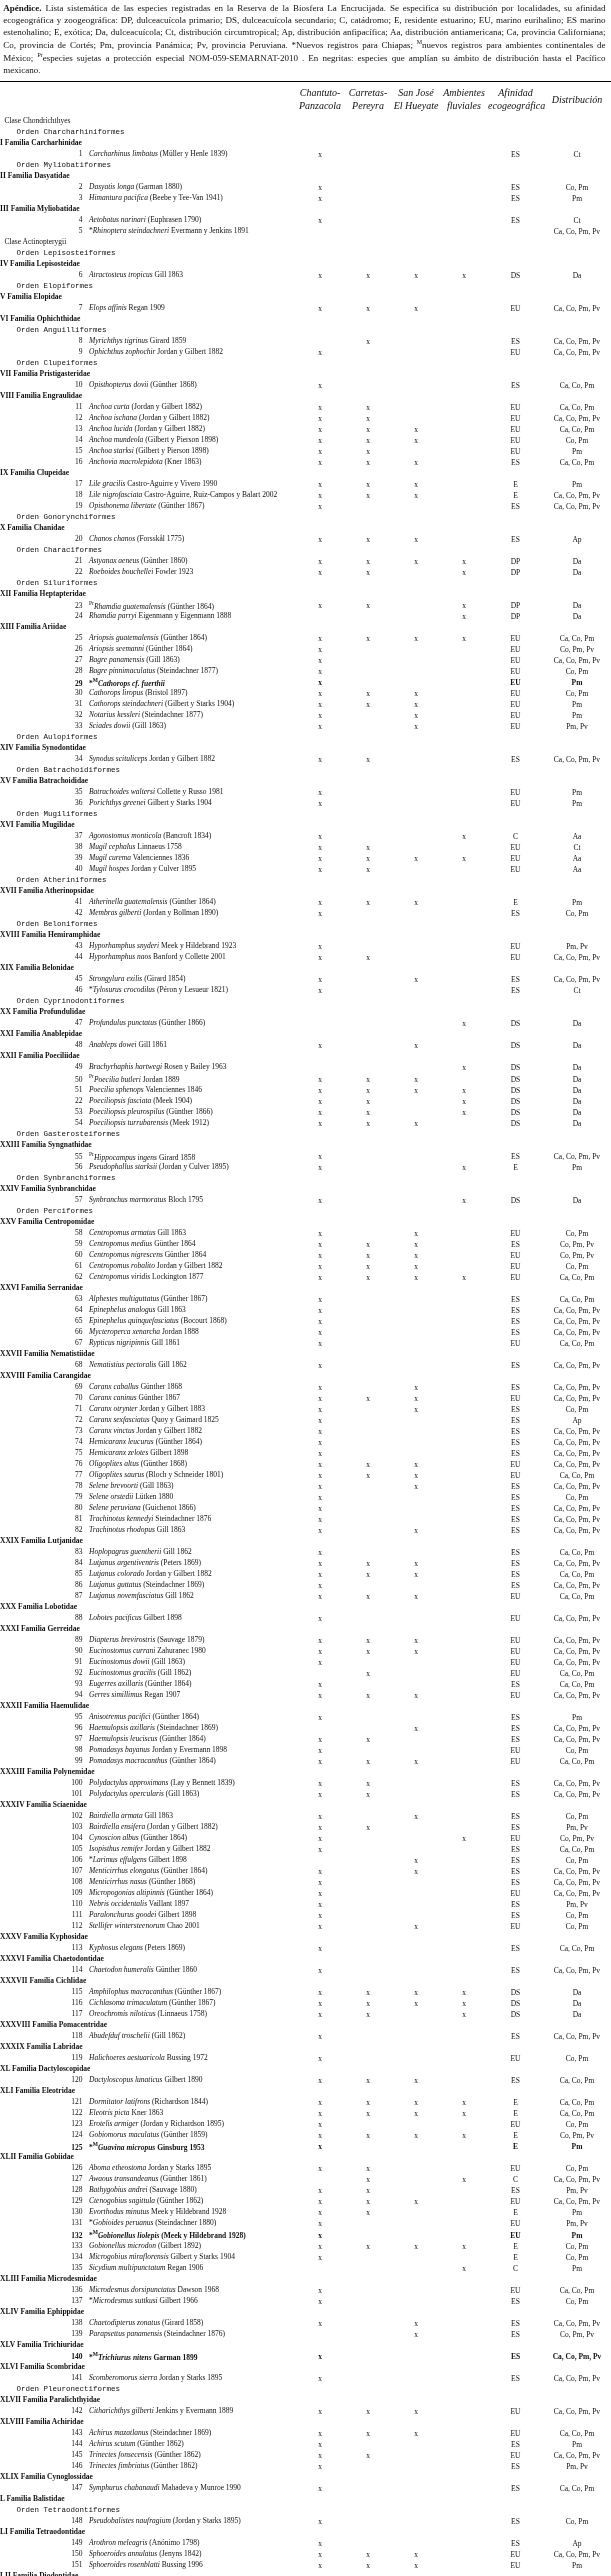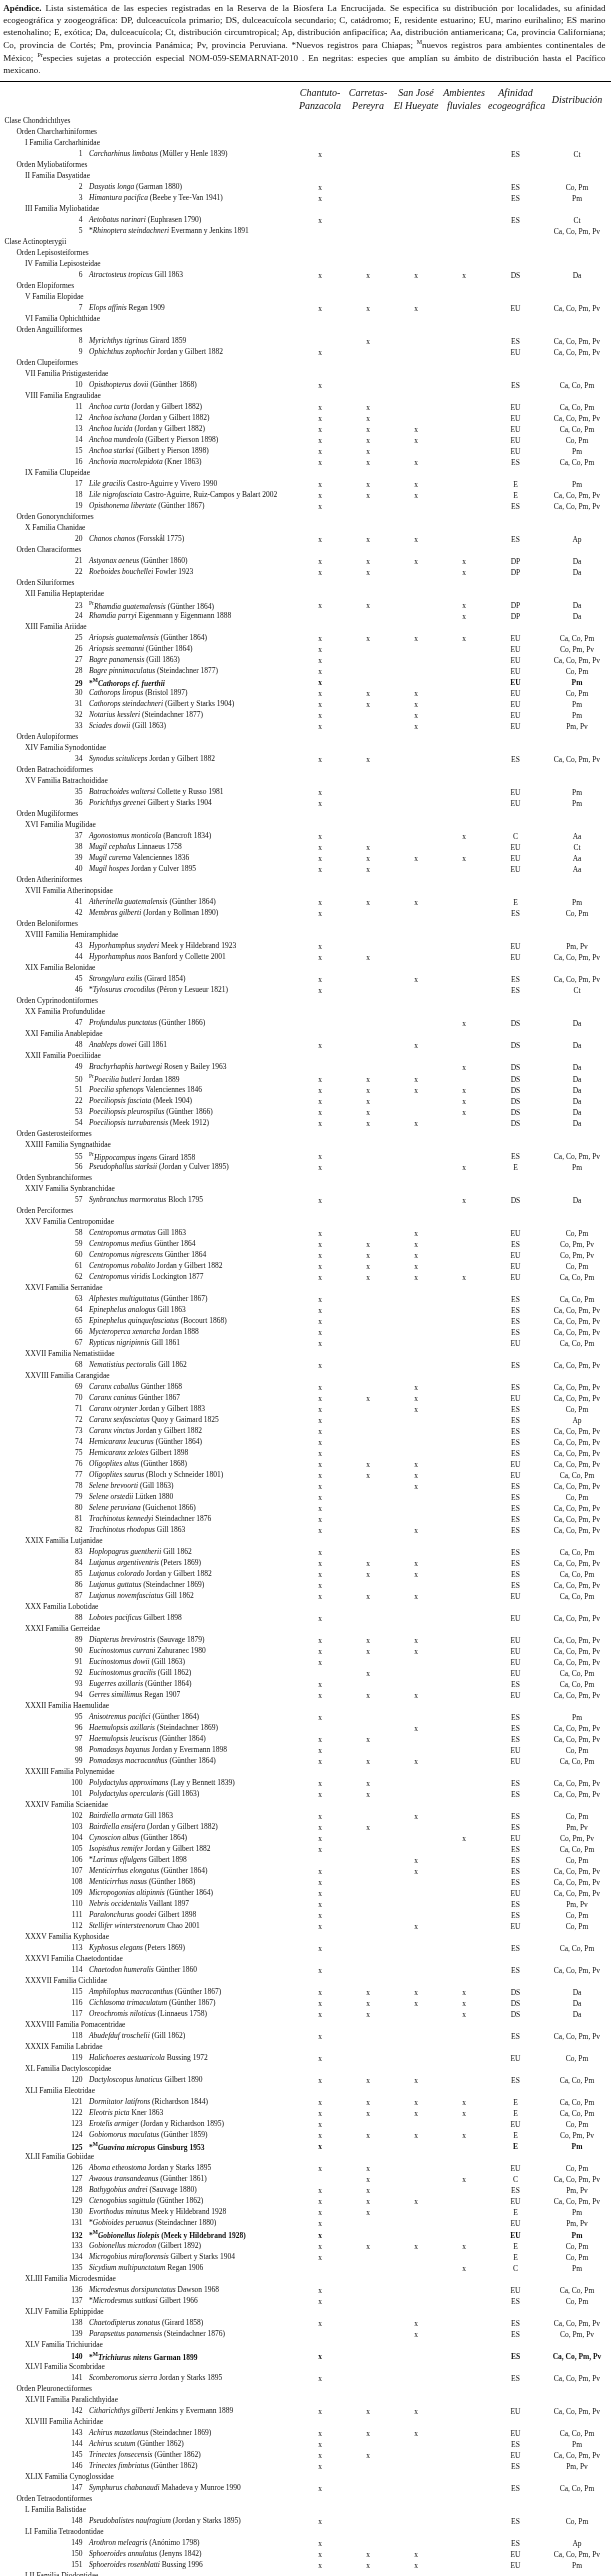--- a/index.html
+++ b/index.html
@@ -40,22 +40,22 @@
   .c-d{width:68px;flex:0 0 68px;text-align:center;}
   .tbody{font-size:7.5px;}
   .row{
     display:flex;
     align-items:center;
     min-height:11px;
   }
   .row .cell{align-self:center;}
   .namecell{width:296px;flex:0 0 296px;display:flex;align-items:baseline;line-height:1.18;}
   .h1 .namecell{padding-left:4.4px;}
-  .h2 .namecell{padding-left:16.4px;}
-  .h3 .namecell{padding-left:25px;}
+  .h2 .namecell{padding-left:16.4px;font-family:Liberation Mono, monospace;}
+  .h3 .namecell{font-weight:bold;}
   .h1 .namecell,.h2 .namecell,.h3 .namecell{display:block;}
   .num{
     width:89px;flex:0 0 89px;
     text-align:right;
     padding-right:6.6px;
     box-sizing:border-box;
   }
   .sci{flex:1 1 auto;padding-right:7.7px;}
   .sci .latin{font-style:italic;}
   .sci sup{font-size:5.5px;font-style:normal;}
@@ -2062,25 +2062,25 @@
             <span class="num">147</span>
             <span class="sci"><span class="latin">Symphurus chabanaudi</span><span class="auth"> Mahadeva y Munroe 1990</span></span>
           </div>
           <div class="cell c-mark">x</div>
           <div class="cell c-mark"></div>
           <div class="cell c-mark"></div>
           <div class="cell c-mark"></div>
           <div class="cell c-af">ES</div>
           <div class="cell c-d">Ca, Co, Pm</div>
         </div>
+        <div class="row h3">
+          <div class="namecell">L Familia Balistidae</div>
+        </div>
         <div class="row h2">
           <div class="namecell">Orden Tetraodontiformes</div>
-        </div>
-        <div class="row h3">
-          <div class="namecell">L Familia Balistidae</div>
         </div>
         <div class="row sp">
           <div class="namecell">
             <span class="num">148</span>
             <span class="sci"><span class="latin">Pseudobalistes naufragium</span><span class="auth"> (Jordan y Starks 1895)</span></span>
           </div>
           <div class="cell c-mark">x</div>
           <div class="cell c-mark"></div>
           <div class="cell c-mark"></div>
           <div class="cell c-mark"></div>

